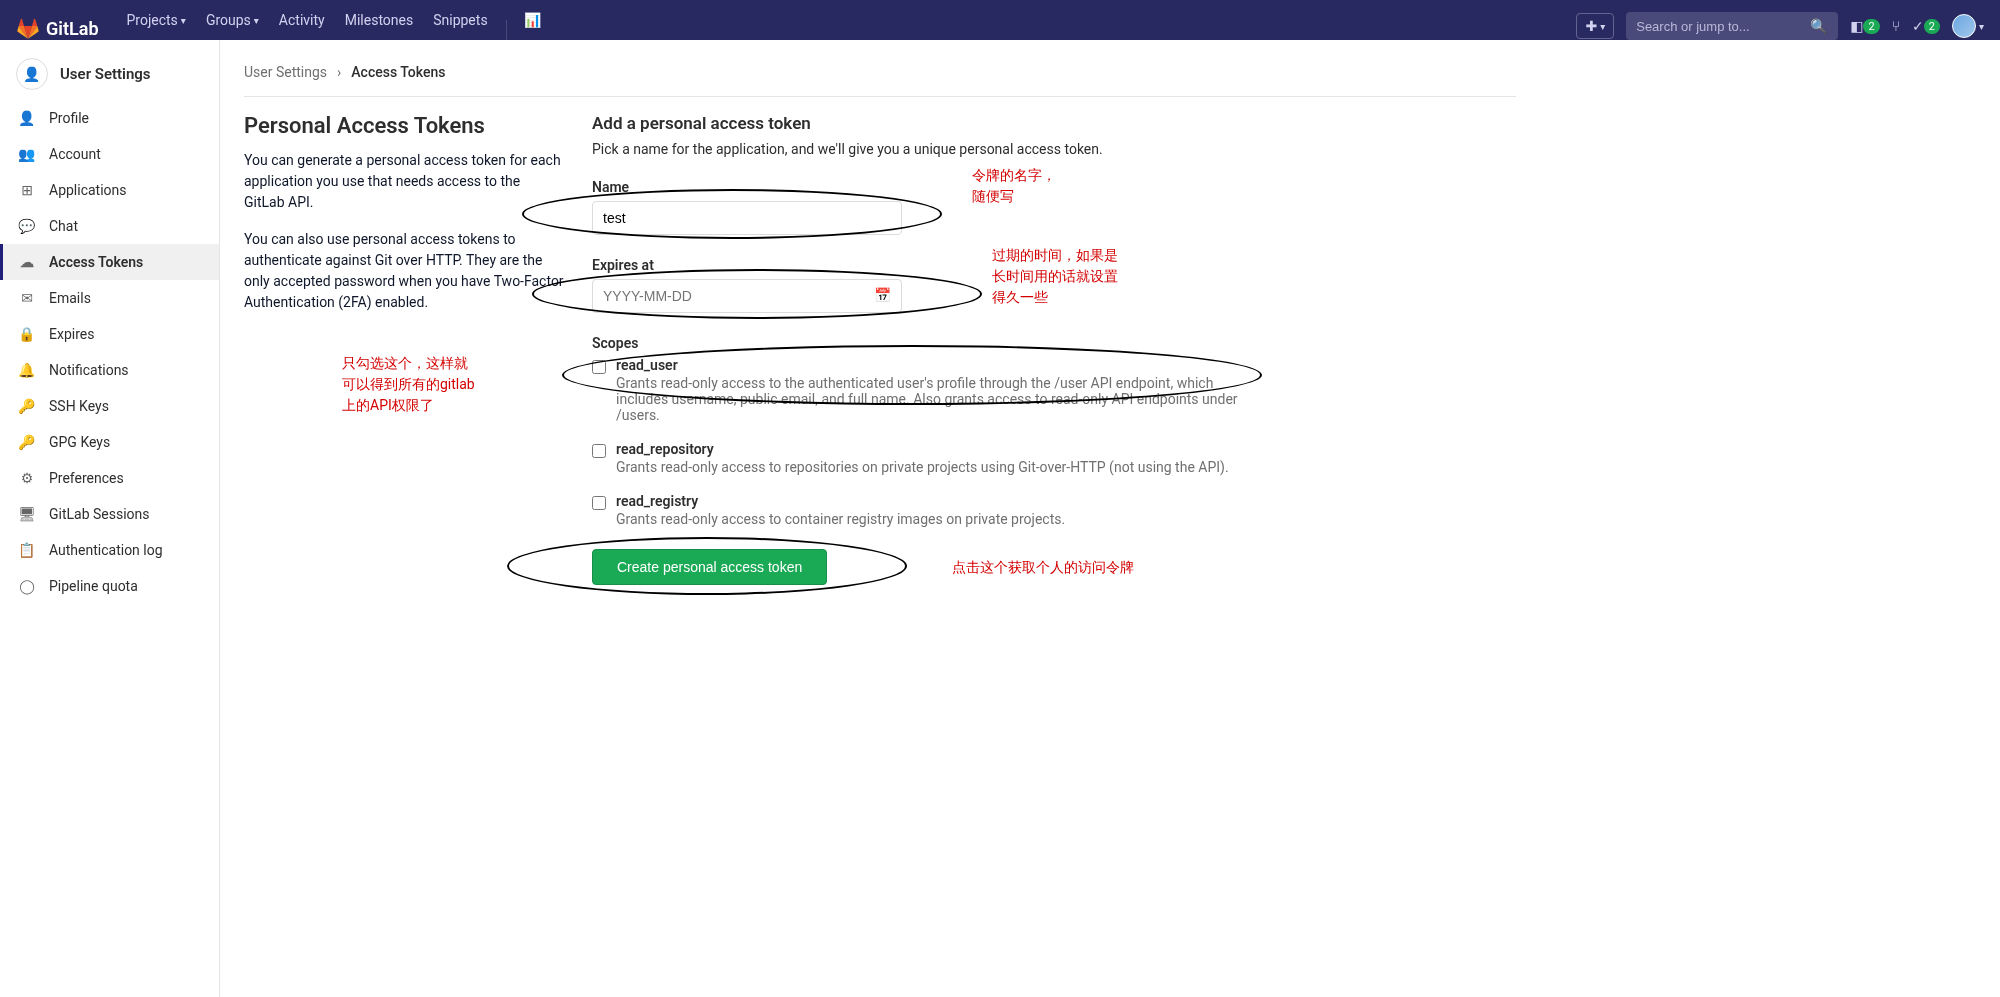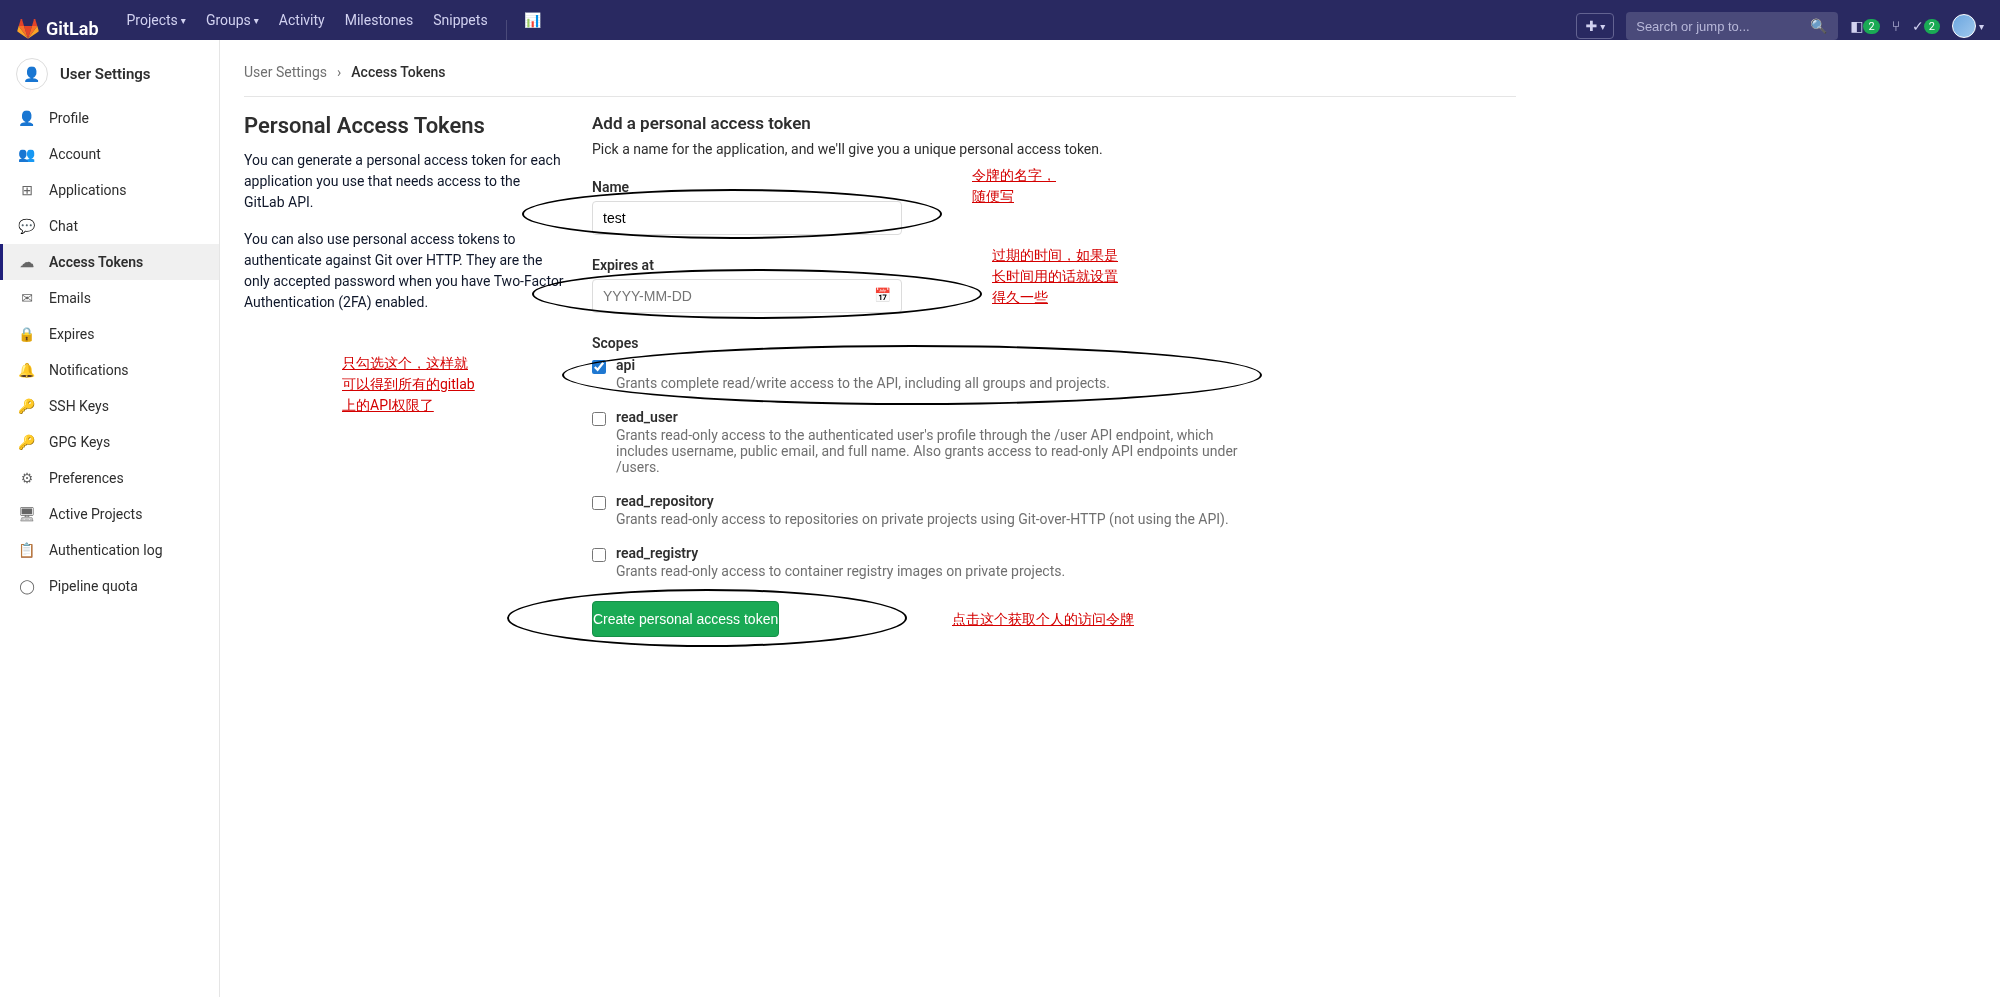--- a/index.html
+++ b/index.html
@@ -46,24 +46,24 @@
 .form-label { font-weight: 600; font-size: 14px; display: block; margin-bottom: 6px; }
 .text-input { width: 310px; height: 34px; border: 1px solid #dcdcdc; border-radius: 4px; padding: 0 10px; font-size: 14px; }
 .date-wrap { position: relative; width: 310px; }
 .cal-ico { position: absolute; right: 10px; top: 8px; color: #999; }
 
 .scope-item { margin-bottom: 18px; display: flex; gap: 10px; align-items: flex-start; }
 .scope-item input[type=checkbox] { margin-top: 3px; width: 14px; height: 14px; accent-color: #1f78d1; }
 .scope-name { font-weight: 600; font-size: 14px; }
 .scope-desc { font-size: 14px; color: #707070; margin-top: 2px; max-width: 640px; }
 
-.submit-btn { background: #1aaa55; color: #fff; border: 1px solid #168f48; border-radius: 4px; padding: 9px 0; font-size: 14px; font-weight: 500; cursor: pointer; }
-
-
-.anno { position: absolute; color: #d40000; font-size: 14px; line-height: 1.5; white-space: pre; pointer-events: none; text-decoration: underline; }
+.submit-btn { background: #1aaa55; color: #fff; border: 1px solid #168f48; border-radius: 4px; padding: 9px 24px; font-size: 14px; font-weight: 500; cursor: pointer; }
+
+
+.anno { position: absolute; color: #d40000; font-size: 14px; line-height: 1.5; white-space: pre; pointer-events: none; }
 .ellipse { position: absolute; border: 2px solid #000; border-radius: 50%; pointer-events: none; }
 
 .content-wrap { position: relative; }
 </style>
 </head>
 <body>
 
 <div class="top-nav">
   <div class="logo">
     <svg viewBox="0 0 36 36">
@@ -152,21 +152,21 @@
         <div class="sb-item">
           <span class="sb-ico">🔑</span>
           <span>GPG Keys</span>
         </div>
         <div class="sb-item">
           <span class="sb-ico">⚙</span>
           <span>Preferences</span>
         </div>
         <div class="sb-item">
           <span class="sb-ico">🖥</span>
-          <span>Active Projects</span>
+          <span>GitLab Sessions</span>
         </div>
         <div class="sb-item">
           <span class="sb-ico">📋</span>
           <span>Authentication log</span>
         </div>
         <div class="sb-item">
           <span class="sb-ico">◯</span>
           <span>Pipeline quota</span>
         </div>
       </div>
@@ -206,27 +206,20 @@
           </div>
           <div class="ellipse" style="left:-60px; top:12px; width:450px; height:50px;"></div>
           <div class="anno" style="left:400px; top:-12px;">过期的时间，如果是
 长时间用的话就设置
 得久一些</div>
         </div>
 
         <div class="form-group" style="position:relative">
           <label class="form-label">Scopes</label>
           <div id="scopes-list">
-              <div class="scope-item">
-                <input type="checkbox" checked="" style="">
-    <div>
-                  <div class="scope-name">api</div>
-    <div class="scope-desc">Grants complete read/write access to the API, including all groups and projects.</div>
-                </div>
-              </div>
               <div class="scope-item">
                 <input type="checkbox" style="">
     <div>
                   <div class="scope-name">read_user</div>
     <div class="scope-desc">Grants read-only access to the authenticated user's profile through the /user API endpoint, which includes username, public email, and full name. Also grants access to read-only API endpoints under /users.</div>
                 </div>
               </div>
               <div class="scope-item">
                 <input type="checkbox" style="">
     <div>

